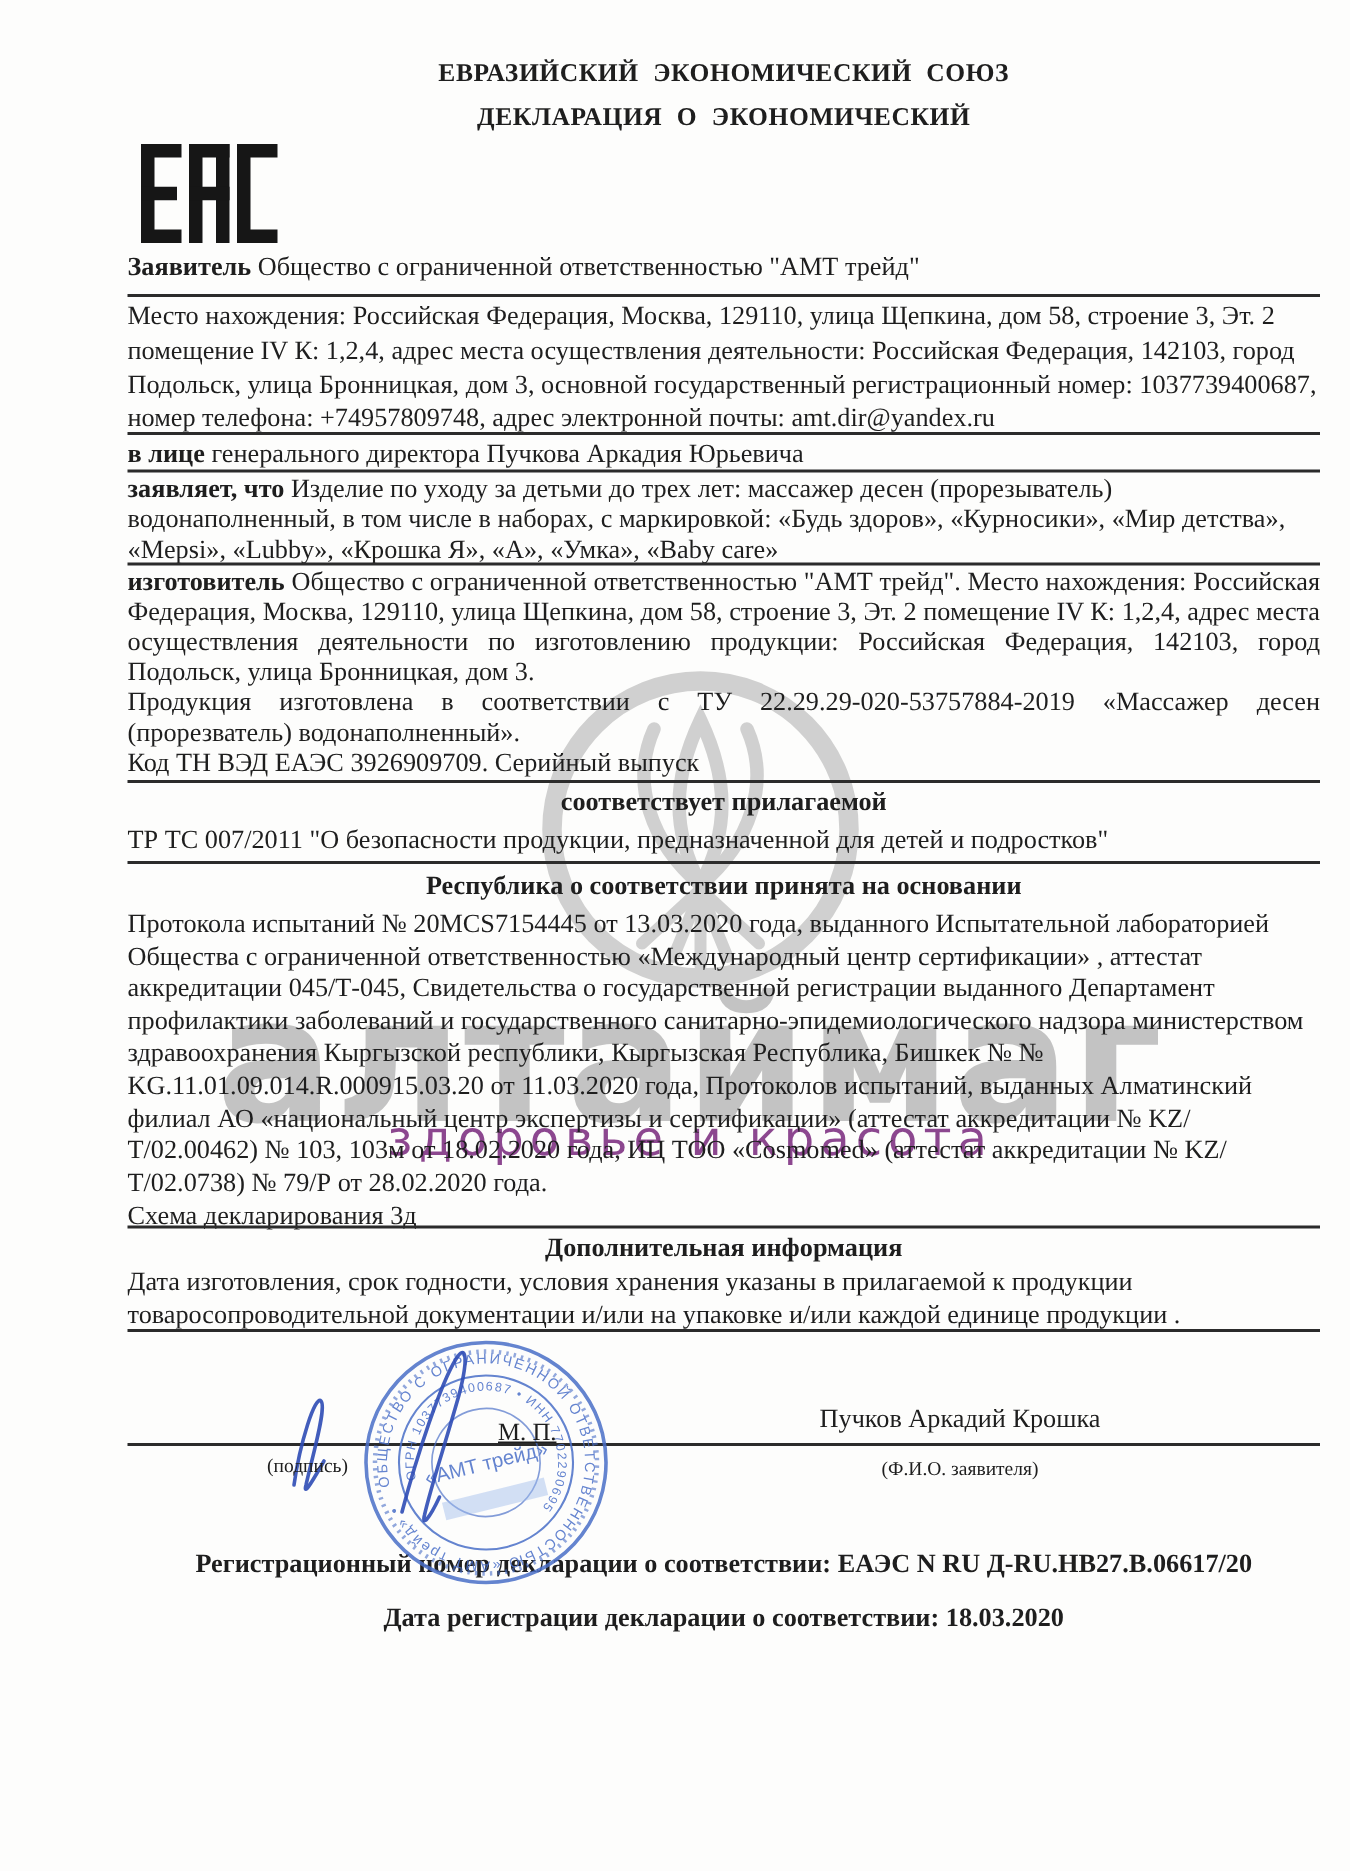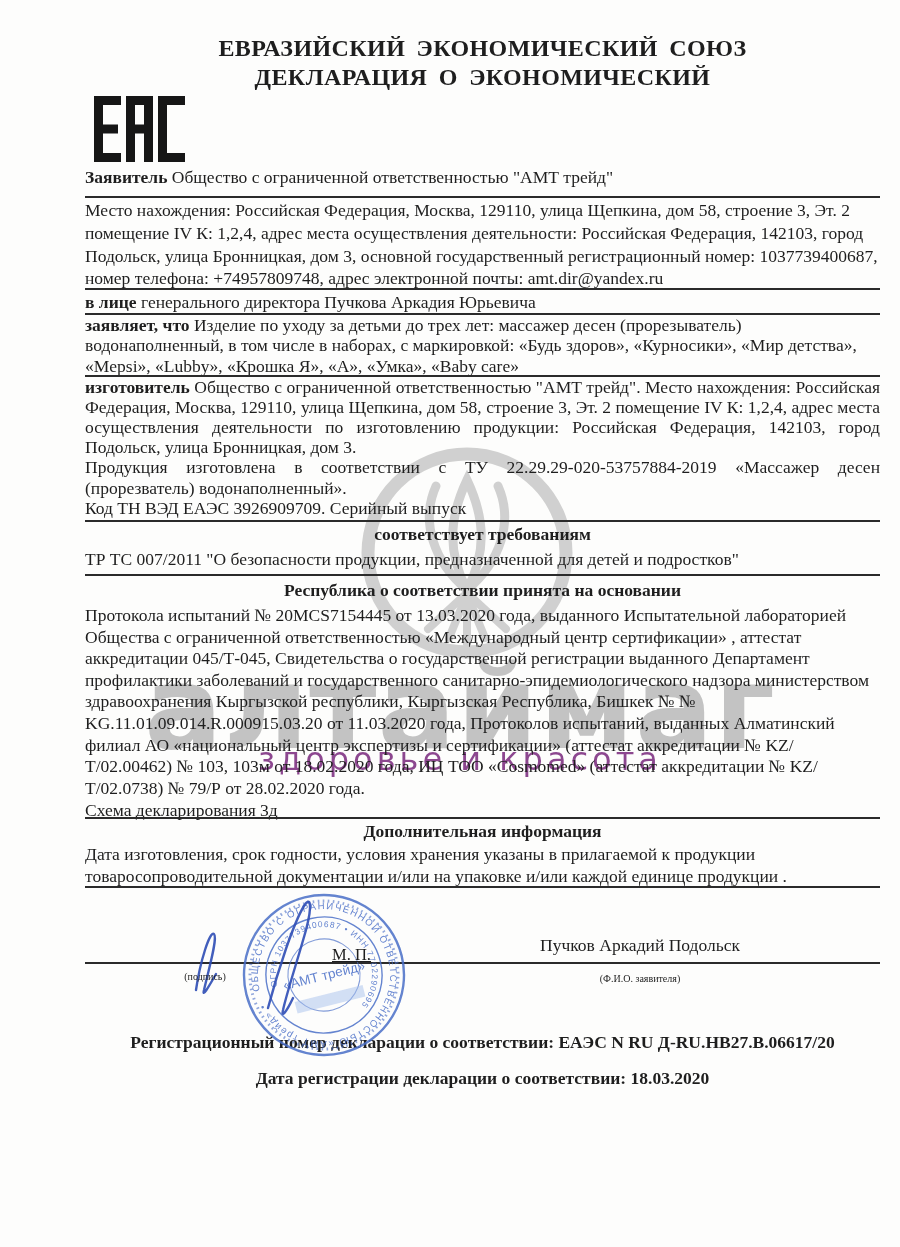--- a/index.html
+++ b/index.html
@@ -9,22 +9,22 @@
     background:#fdfdfc; overflow:hidden;
     font-family:"Liberation Serif", serif; color:#1e1e1e;
   }
   .abs { position:absolute; }
   .sec { position:absolute; left:85px; width:795px; font-size:17.5px; line-height:22.4px; z-index:1; }
   .b { font-weight:700;text-align:center; }
   .center { text-align:center; }
   .just { text-align:justify; }
   .nowrap { white-space:nowrap; }
   .rule { position:absolute; left:85px; width:795px; height:2px; background:#2b2b2b; z-index:1; }
-  .title { top:34px; font-size:24px; font-weight:700; line-height:29px; letter-spacing:.4px; word-spacing:5px; text-align:center; }
-  .small { font-size:10px; }
+  .title { top:34px; font-size:17px; font-weight:700; line-height:29px; letter-spacing:.4px; word-spacing:5px; text-align:center; }
+  .small { font-size:13px; }
   .sr { position:absolute; width:1px; height:1px; overflow:hidden; clip:rect(0 0 0 0); white-space:nowrap; }
   
   .wm { position:absolute; inset:0; z-index:0; }
   .wm-brand {
     position:absolute; left:50px; width:820px; top:650px;
     font-family:"DejaVu Sans", sans-serif; font-weight:700;
     font-size:116px; line-height:116px; letter-spacing:1px;
     color:#a9a9a9; opacity:.68; text-align:center;
   }
   .wm-tagline {
@@ -109,21 +109,21 @@
     <p class="just" style="line-height:20px;">
       <span class="b">изготовитель</span>
       <span>Общество с ограниченной ответственностью "АМТ трейд". Место нахождения: Российская Федерация, Москва, 129110, улица Щепкина, дом 58, строение 3, Эт. 2 помещение IV К: 1,2,4, адрес места осуществления деятельности по изготовлению продукции: Российская Федерация, 142103, город Подольск, улица Бронницкая, дом 3.</span>
     </p>
     <p class="just" style="line-height:20.5px;">Продукция изготовлена в соответствии с ТУ 22.29.29-020-53757884-2019  «Массажер десен (прорезватель) водонаполненный».</p>
     <p style="line-height:20.5px;">Код ТН ВЭД ЕАЭС 3926909709. Серийный выпуск</p>
   </div>
 
   <div class="rule" style="top:520px;"></div>
 
-  <div class="sec b" style="top:523px;">соответствует требованиям</div>
+  <div class="sec b" style="top:523px;">соответствует прилагаемой</div>
   <div class="sec" style="top:548px;">ТР ТС 007/2011 "О безопасности продукции, предназначенной для детей и подростков"</div>
 
   <div class="rule" style="top:574px;"></div>
 
   <div class="sec b" style="top:579px;">Республика о соответствии принята на основании</div>
   <div class="sec" style="top:605px;line-height:21.6px;">Протокола испытаний № 20MCS7154445 от 13.03.2020 года, выданного Испытательной лабораторией Общества с ограниченной ответственностью «Международный центр сертификации» , аттестат аккредитации 045/Т-045, Свидетельства о государственной регистрации выданного Департамент профилактики заболеваний и государственного санитарно-эпидемиологического надзора министерством здравоохранения Кыргызской республики, Кыргызская Республика, Бишкек  № № KG.11.01.09.014.R.000915.03.20  от 11.03.2020 года, Протоколов испытаний, выданных Алматинский филиал АО «национальный центр экспертизы и сертификации» (аттестат аккредитации № KZ/Т/02.00462) № 103, 103м от 18.02.2020 года, ИЦ ТОО «Cosmomed»  (аттестат аккредитации № KZ/Т/02.0738) № 79/Р от 28.02.2020 года.</div>
   <div class="sec" style="top:799px;">Схема декларирования 3д</div>
 
   <div class="rule" style="top:817px;"></div>
 
@@ -158,19 +158,19 @@
 
   <svg class="abs sig-text" style="left:172px;top:890px;width:200px;height:135px;" viewBox="0 0 200 135">
     <g fill="none" stroke="#2e4cb5" stroke-width="2.4" stroke-linecap="round" opacity=".9">
       <path d="M24,100 C28,72 38,40 42,44 C46,48 36,82 32,100 C30,108 36,98 44,84"></path>
       <path d="M96,118 C106,80 122,32 132,16 C138,6 141,13 134,40 C125,72 115,102 111,120 C109,128 114,123 121,108"></path>
     </g>
   </svg>
 
   <div class="sec small center sig-text" style="top:966px;left:150px;width:110px;">(подпись)</div>
   <div class="sec sig-text" style="top:944px;left:332px;width:80px;font-size:16.5px;text-decoration:underline;">М. П.</div>
-  <div class="sec center sig-text" style="top:934px;left:470px;width:340px;">Пучков Аркадий Подольск</div>
+  <div class="sec center sig-text" style="top:934px;left:470px;width:340px;">Пучков Аркадий Крошка</div>
   <div class="sec small center sig-text" style="top:968px;left:470px;width:340px;">(Ф.И.О. заявителя)</div>
 
   <div class="sec b nowrap" style="top:1031px;">Регистрационный номер декларации о соответствии: ЕАЭС N RU Д-RU.НВ27.В.06617/20</div>
   <div class="sec b nowrap" style="top:1067px;">Дата регистрации декларации о соответствии: 18.03.2020</div>
 
 </div>
 
 </body></html>

